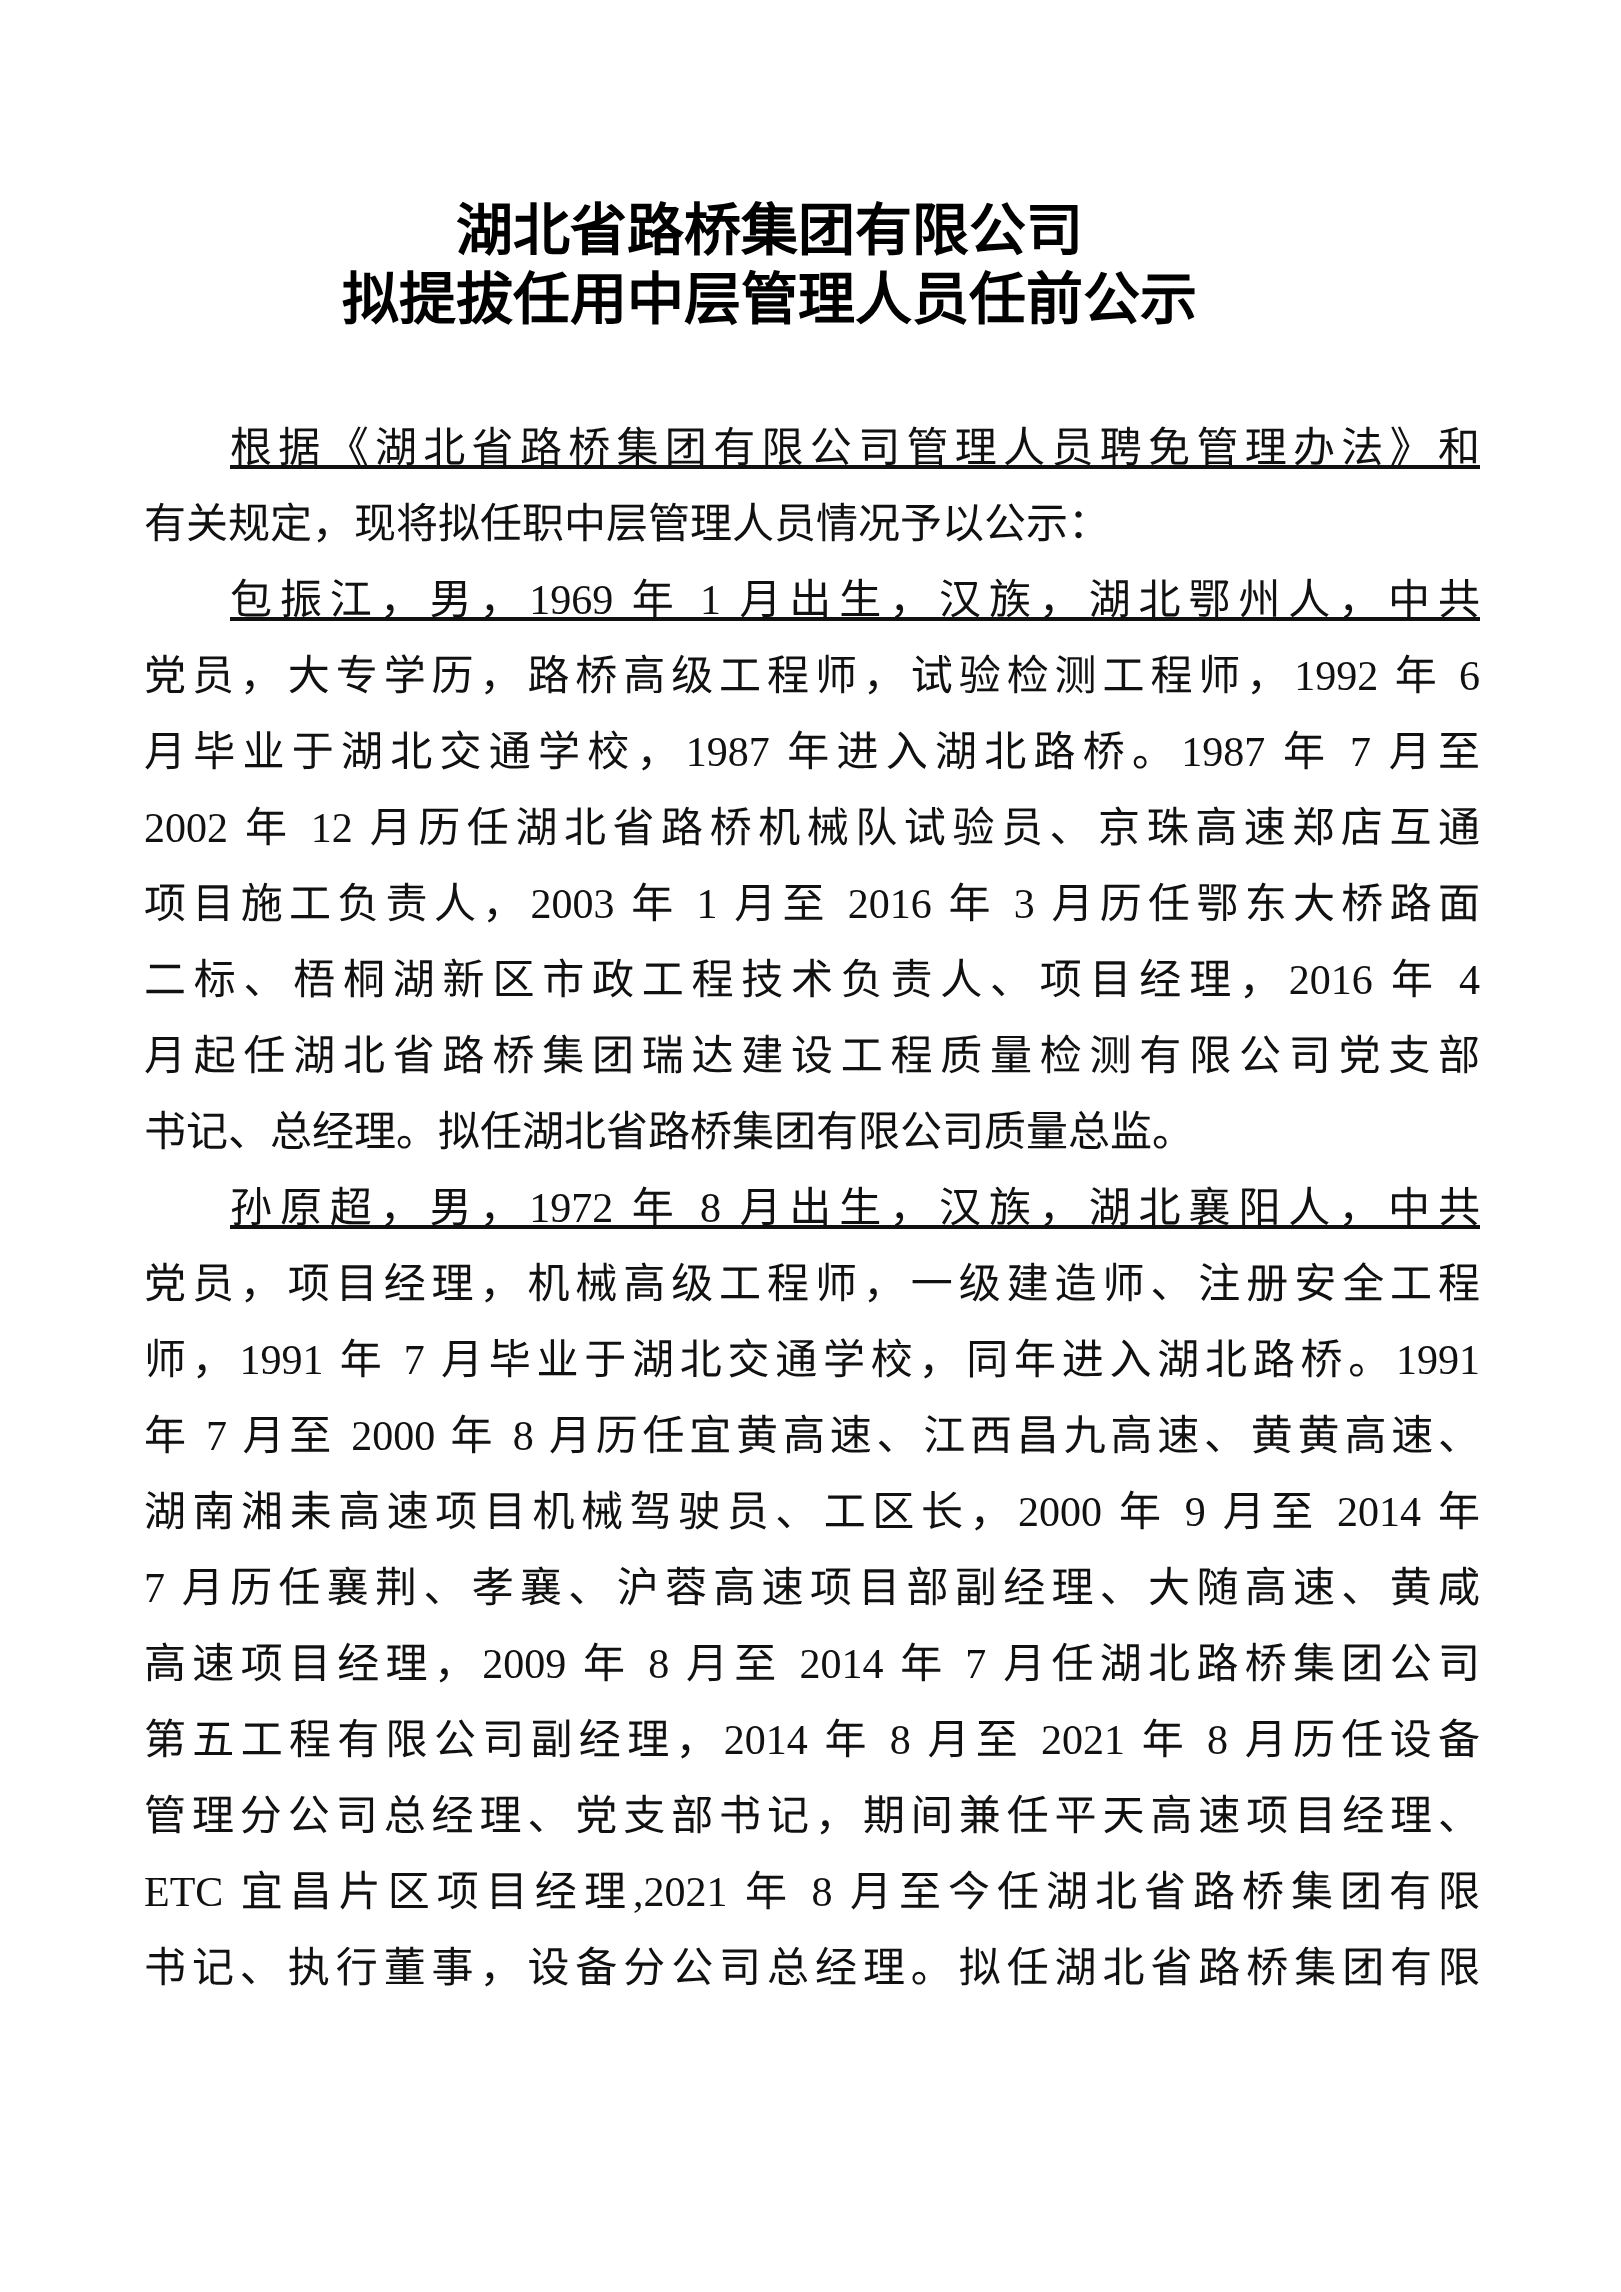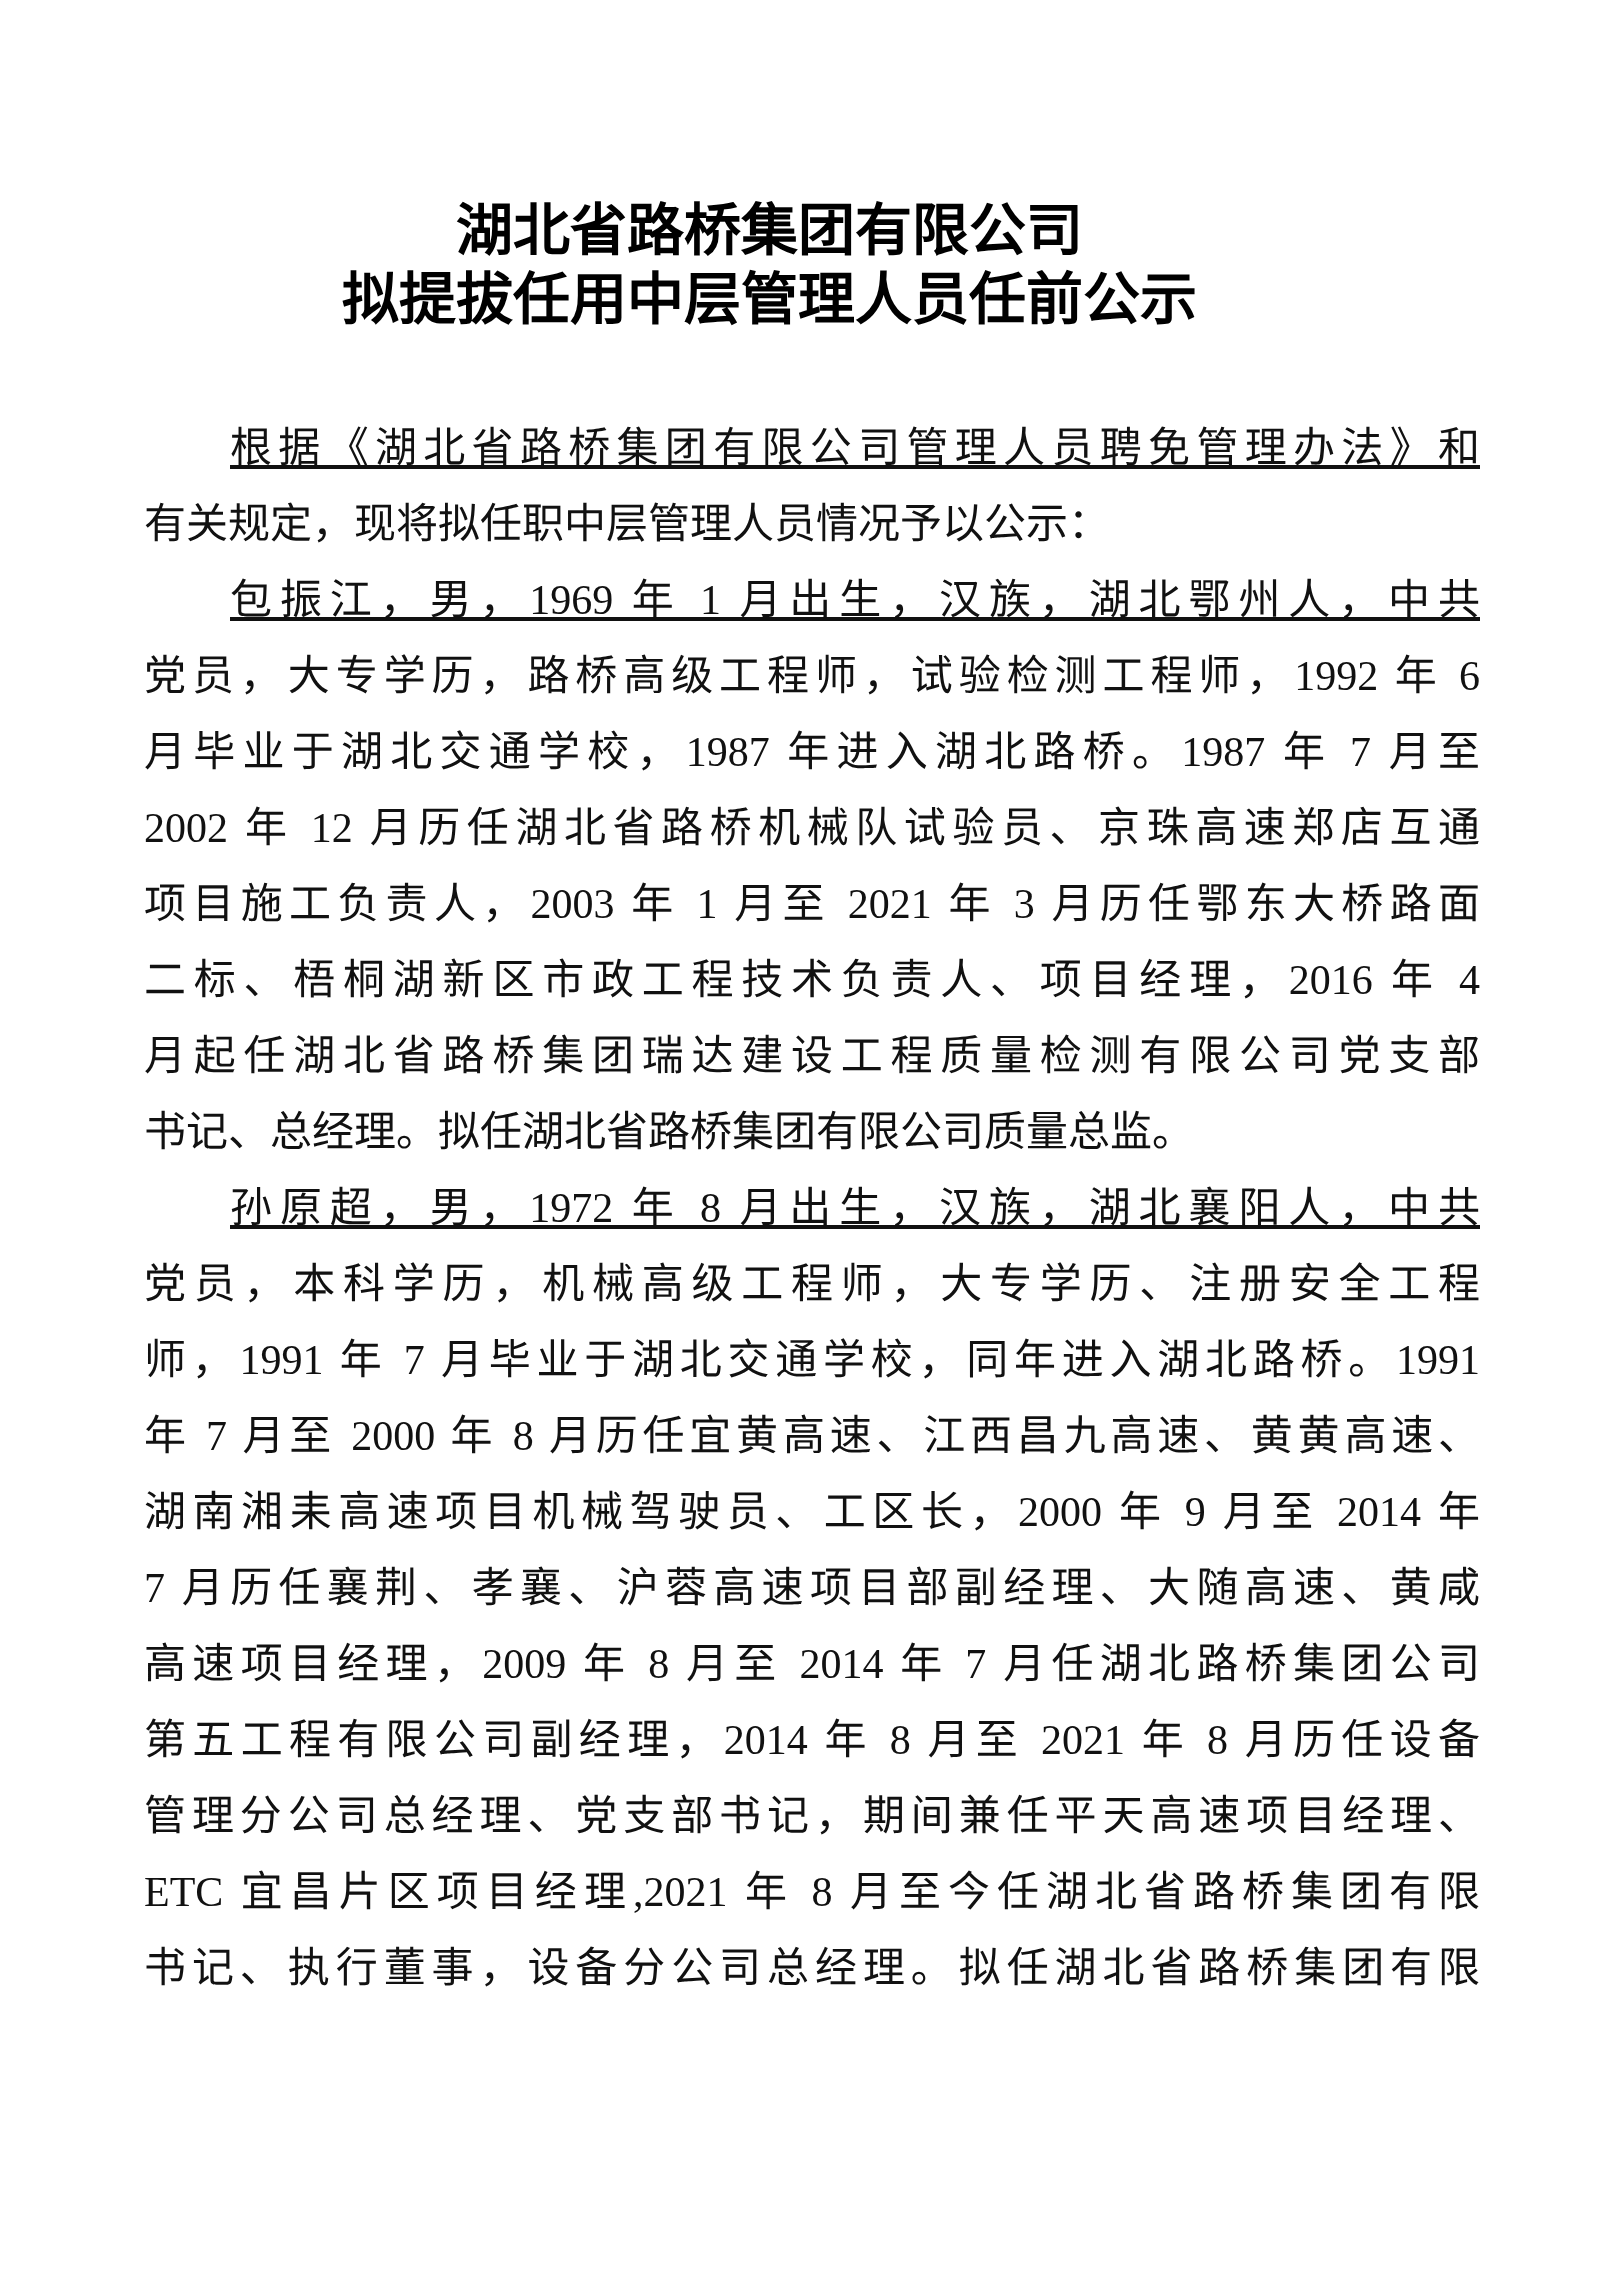--- a/index.html
+++ b/index.html
@@ -64,26 +64,26 @@
     <div class="title-line">湖北省路桥集团有限公司</div>
     <div class="title-line">拟提拔任用中层管理人员任前公示</div>
   </div>
   <div class="doc-body">
       <div class="line line--first">根据《湖北省路桥集团有限公司管理人员聘免管理办法》和</div>
       <div class="line line--end">有关规定，现将拟任职中层管理人员情况予以公示：</div>
       <div class="line line--first">包振江，男，1969 年 1 月出生，汉族，湖北鄂州人，中共</div>
       <div class="line">党员，大专学历，路桥高级工程师，试验检测工程师，1992 年 6</div>
       <div class="line">月毕业于湖北交通学校，1987 年进入湖北路桥。1987 年 7 月至</div>
       <div class="line">2002 年 12 月历任湖北省路桥机械队试验员、京珠高速郑店互通</div>
-      <div class="line">项目施工负责人，2003 年 1 月至 2021 年 3 月历任鄂东大桥路面</div>
+      <div class="line">项目施工负责人，2003 年 1 月至 2016 年 3 月历任鄂东大桥路面</div>
       <div class="line">二标、梧桐湖新区市政工程技术负责人、项目经理，2016 年 4</div>
       <div class="line">月起任湖北省路桥集团瑞达建设工程质量检测有限公司党支部</div>
       <div class="line line--end">书记、总经理。拟任湖北省路桥集团有限公司质量总监。</div>
       <div class="line line--first">孙原超，男，1972 年 8 月出生，汉族，湖北襄阳人，中共</div>
-      <div class="line">党员，本科学历，机械高级工程师，大专学历、注册安全工程</div>
+      <div class="line">党员，项目经理，机械高级工程师，一级建造师、注册安全工程</div>
       <div class="line">师，1991 年 7 月毕业于湖北交通学校，同年进入湖北路桥。1991</div>
       <div class="line">年 7 月至 2000 年 8 月历任宜黄高速、江西昌九高速、黄黄高速、</div>
       <div class="line">湖南湘耒高速项目机械驾驶员、工区长，2000 年 9 月至 2014 年</div>
       <div class="line">7 月历任襄荆、孝襄、沪蓉高速项目部副经理、大随高速、黄咸</div>
       <div class="line">高速项目经理，2009 年 8 月至 2014 年 7 月任湖北路桥集团公司</div>
       <div class="line">第五工程有限公司副经理，2014 年 8 月至 2021 年 8 月历任设备</div>
       <div class="line">管理分公司总经理、党支部书记，期间兼任平天高速项目经理、</div>
       <div class="line">ETC 宜昌片区项目经理,2021 年 8 月至今任湖北省路桥集团有限</div>
       <div class="line">书记、执行董事，设备分公司总经理。拟任湖北省路桥集团有限</div>
     </div>

